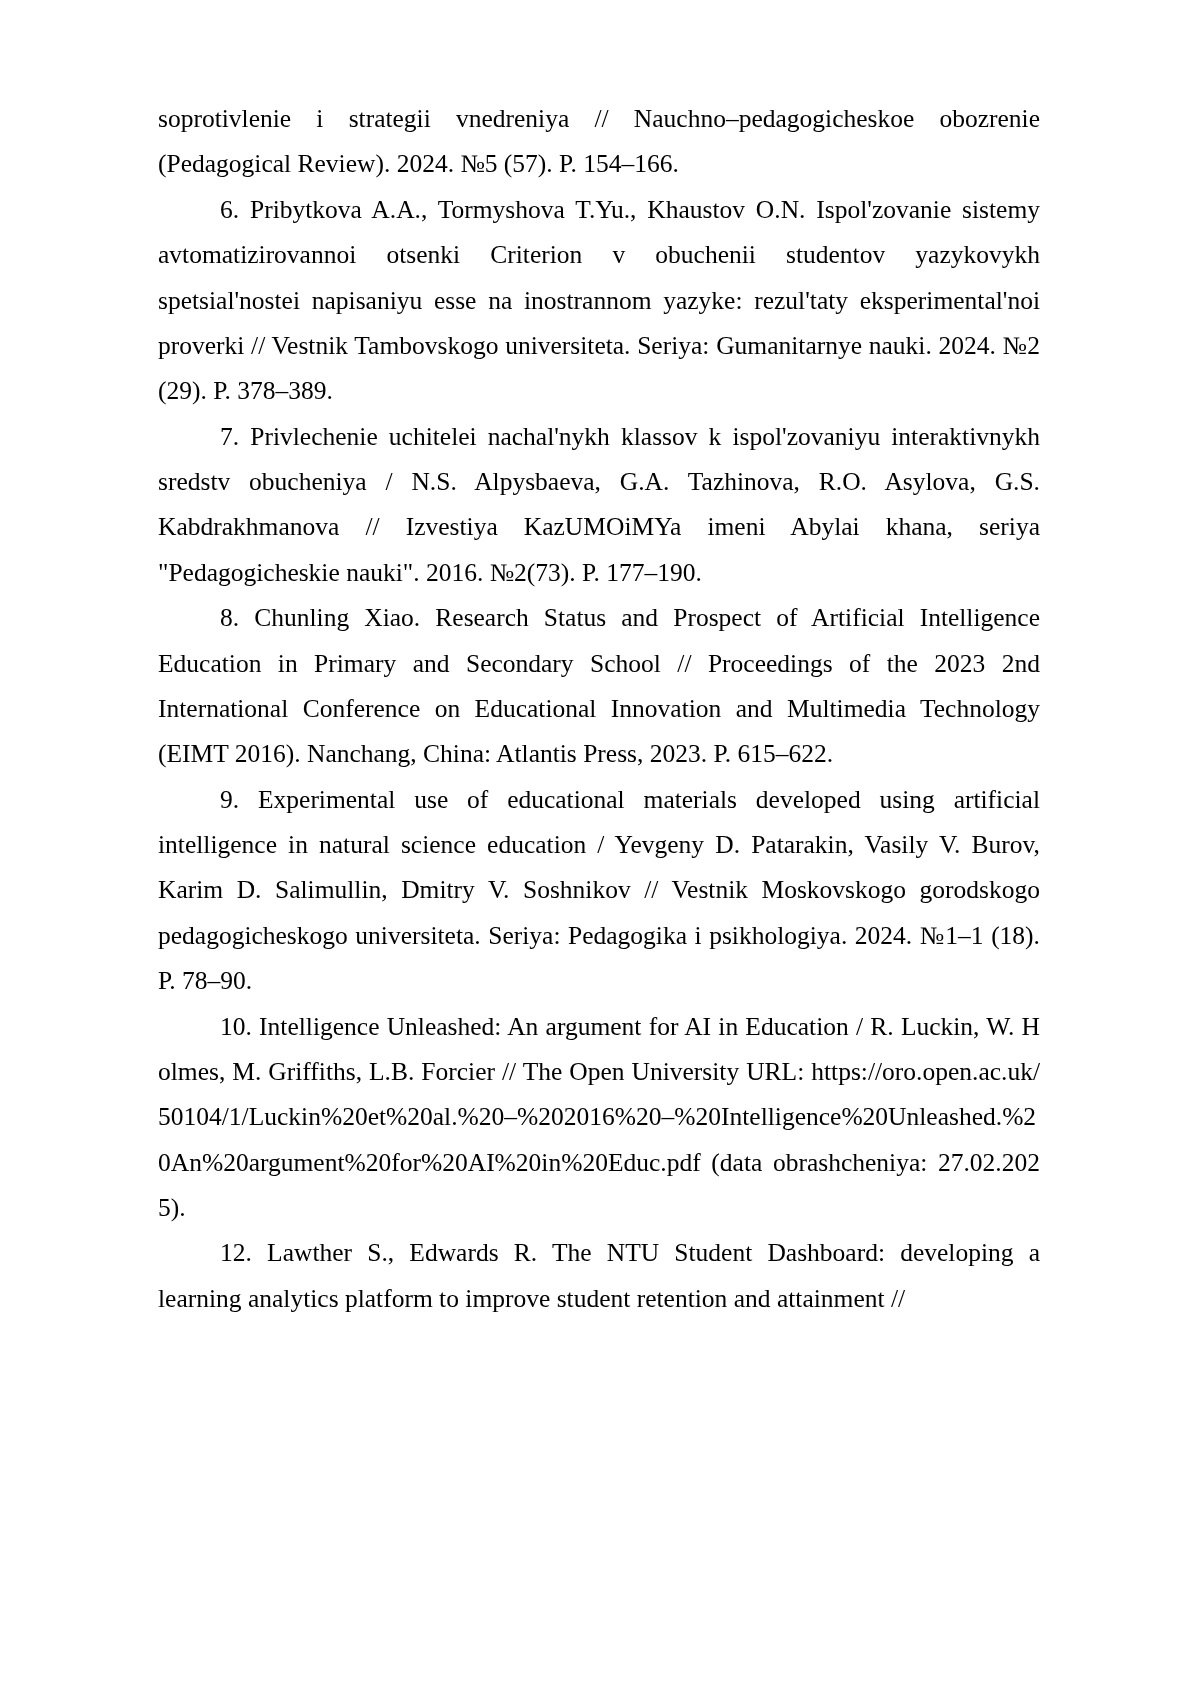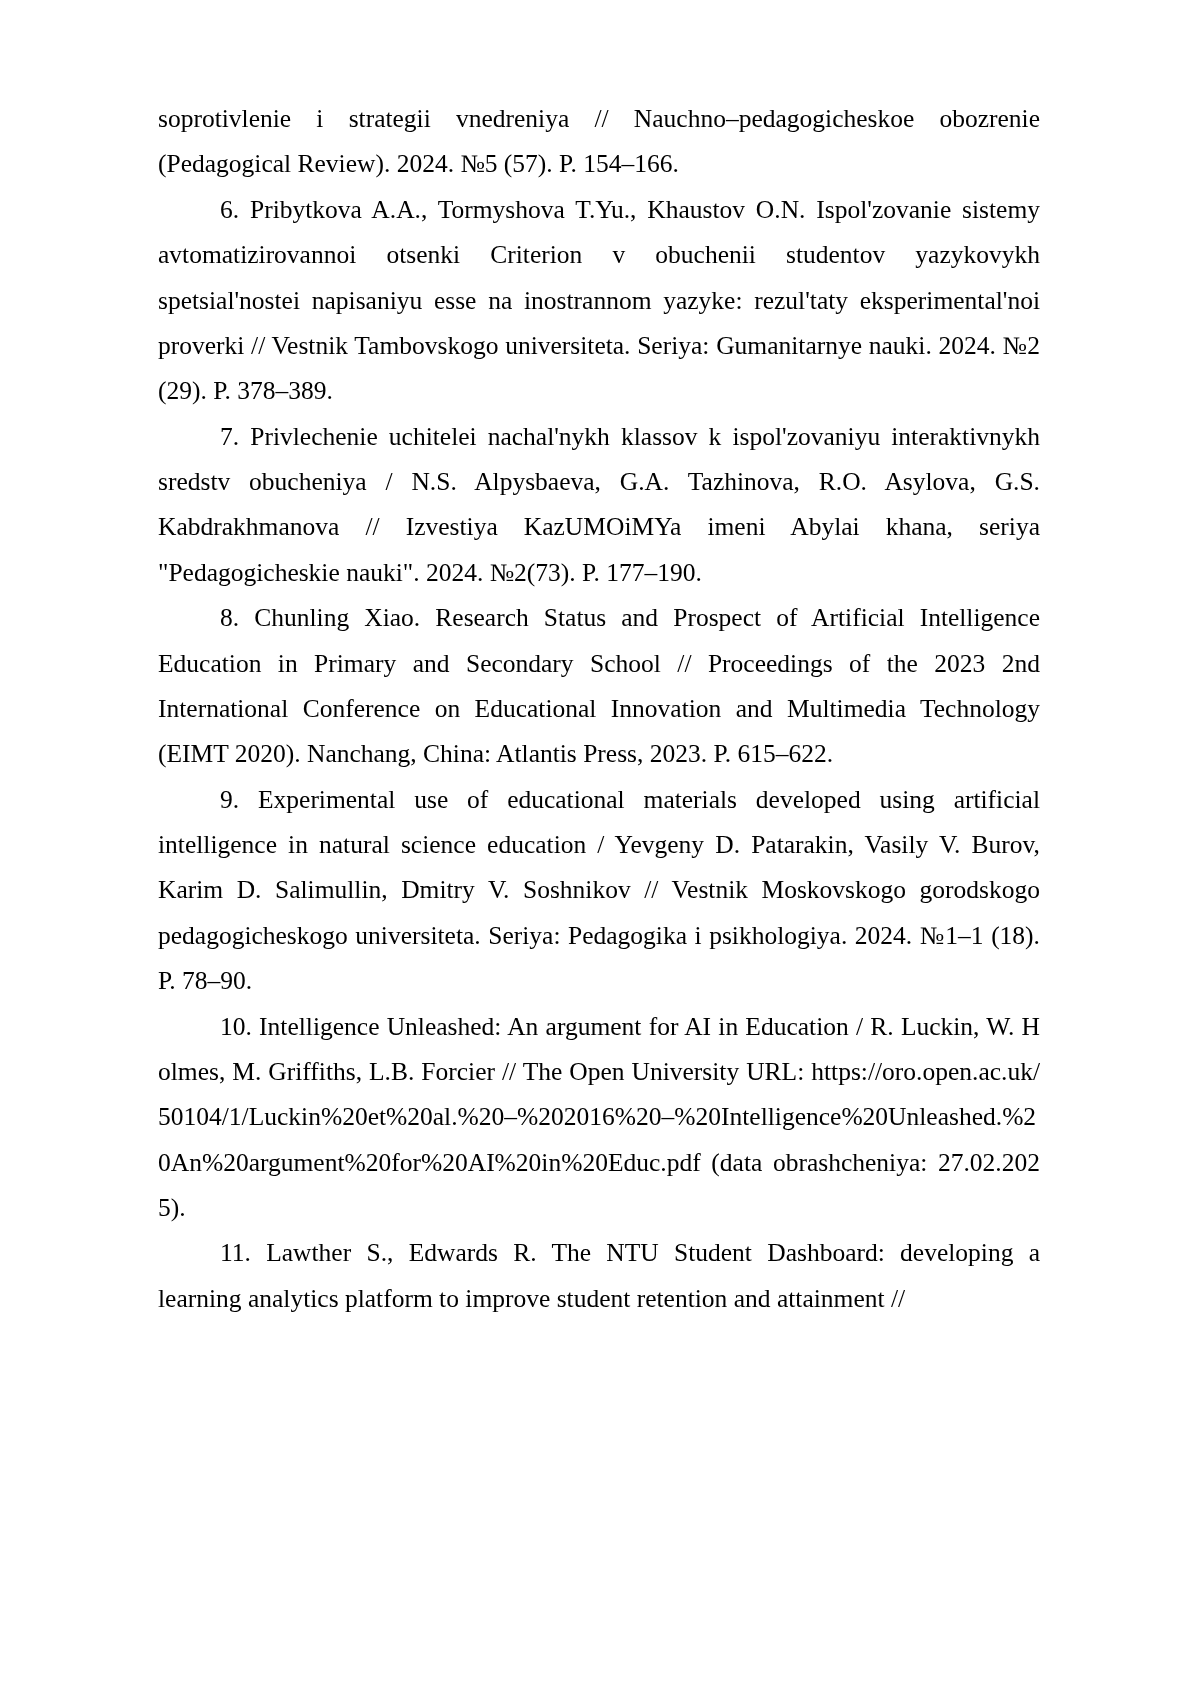--- a/index.html
+++ b/index.html
@@ -42,24 +42,24 @@
 <body>
 
 <div class="page">
   <div class="doc-body">
 
     <p class="para no-indent">soprotivlenie i strategii vnedreniya // Nauchno–pedagogicheskoe obozrenie (Pedagogical Review). 2024. №5 (57). P. 154–166.</p>
 
 
     <p class="para">6. Pribytkova A.A., Tormyshova T.Yu., Khaustov O.N. Ispol'zovanie sistemy avtomatizirovannoi otsenki Criterion v obuchenii studentov yazykovykh spetsial'nostei napisaniyu esse na inostrannom yazyke: rezul'taty eksperimental'noi proverki // Vestnik Tambovskogo universiteta. Seriya: Gumanitarnye nauki. 2024. №2 (29). P. 378–389.</p>
 
-    <p class="para">7. Privlechenie uchitelei nachal'nykh klassov k ispol'zovaniyu interaktivnykh sredstv obucheniya / N.S. Alpysbaeva, G.A. Tazhinova, R.O. Asylova, G.S. Kabdrakhmanova // Izvestiya KazUMOiMYa imeni Abylai khana, seriya "Pedagogicheskie nauki". 2024. №2(73). P. 177–190.</p>
+    <p class="para">7. Privlechenie uchitelei nachal'nykh klassov k ispol'zovaniyu interaktivnykh sredstv obucheniya / N.S. Alpysbaeva, G.A. Tazhinova, R.O. Asylova, G.S. Kabdrakhmanova // Izvestiya KazUMOiMYa imeni Abylai khana, seriya "Pedagogicheskie nauki". 2016. №2(73). P. 177–190.</p>
 
-    <p class="para">8. Chunling Xiao. Research Status and Prospect of Artificial Intelligence Education in Primary and Secondary School // Proceedings of the 2023 2nd International Conference on Educational Innovation and Multimedia Technology (EIMT 2020). Nanchang, China: Atlantis Press, 2023. P. 615–622.</p>
+    <p class="para">8. Chunling Xiao. Research Status and Prospect of Artificial Intelligence Education in Primary and Secondary School // Proceedings of the 2023 2nd International Conference on Educational Innovation and Multimedia Technology (EIMT 2016). Nanchang, China: Atlantis Press, 2023. P. 615–622.</p>
 
     <p class="para">9. Experimental use of educational materials developed using artificial intelligence in natural science education / Yevgeny D. Patarakin, Vasily V. Burov, Karim D. Salimullin, Dmitry V. Soshnikov // Vestnik Moskovskogo gorodskogo pedagogicheskogo universiteta. Seriya: Pedagogika i psikhologiya. 2024. №1–1 (18). P. 78–90.</p>
 
     <p class="para url-run">10. Intelligence Unleashed: An argument for AI in Education / R. Luckin, W. Holmes, M. Griffiths, L.B. Forcier // The Open University URL: https://oro.open.ac.uk/50104/1/Luckin%20et%20al.%20–%202016%20–%20Intelligence%20Unleashed.%20An%20argument%20for%20AI%20in%20Educ.pdf (data obrashcheniya: 27.02.2025).</p>
 
-    <p class="para">11. Lawther S., Edwards R. The NTU Student Dashboard: developing a learning analytics platform to improve student retention and attainment //</p>
+    <p class="para">12. Lawther S., Edwards R. The NTU Student Dashboard: developing a learning analytics platform to improve student retention and attainment //</p>
 
   </div>
 </div>
 
 </body></html>

